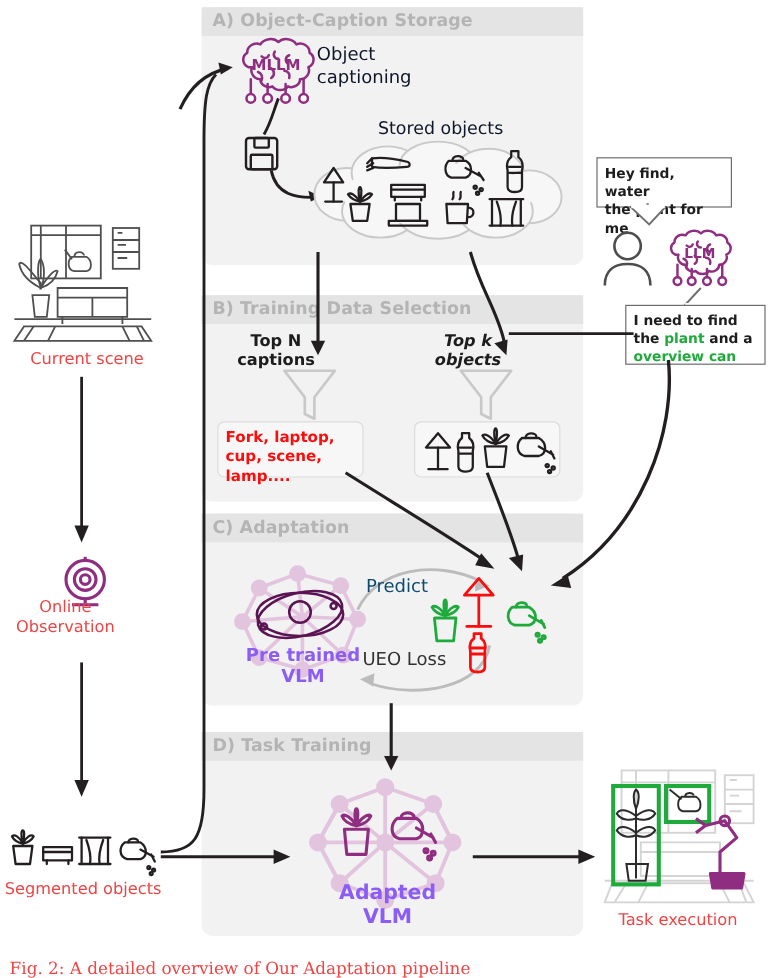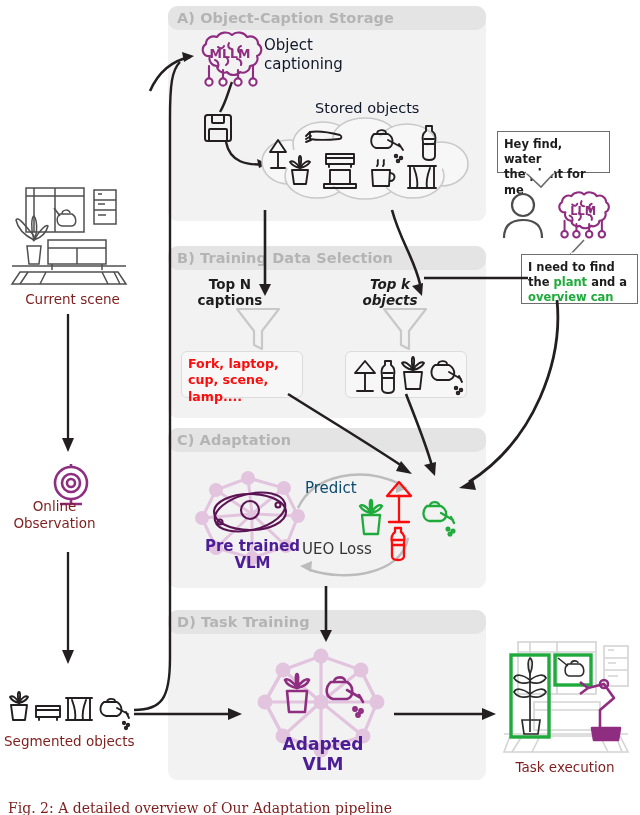--- a/index.html
+++ b/index.html
@@ -1,28 +1,28 @@
 <!DOCTYPE html>
 <html><head>
 <meta charset="utf-8">
 <style>
   html,body{margin:0;padding:0;background:#ffffff;}
   body{width:640px;height:815px;position:relative;overflow:hidden;
        font-family:"DejaVu Sans","Liberation Sans",sans-serif;color:#231f20;}
   .abs{position:absolute;}
   
   .panel{position:absolute;background:#f2f2f2;border-radius:9px;}
-  .panel-head{position:absolute;background:#e4e4e4;border-radius:10px;
+  .panel-head{position:absolute;background:#e4e4e4;border-radius:0;
               color:#b4b4b4;font-weight:bold;font-size:14.5px;
               letter-spacing:.1px;padding:4px 0 4px 9px;box-sizing:border-box;}
   
-  .lbl{position:absolute;font-size:13.5px;color:#7f1d1d;line-height:1.18;}
+  .lbl{position:absolute;font-size:13.5px;color:#ef4444;line-height:1.18;}
   .lbl.bold{font-weight:bold;}
   .lbl.center{text-align:center;}
-  .label-vlm{position:absolute;color:#4c1d95;font-weight:bold;font-size:15px;
+  .label-vlm{position:absolute;color:#8b5cf6;font-weight:bold;font-size:15px;
              line-height:1.15;text-align:center;}
   
   .bubble{position:absolute;background:#ffffff;border:1.6px solid #6d6d6d;
           box-sizing:border-box;font-size:11.5px;line-height:1.32;
           padding:5px 6px;color:#1d1d1d;font-weight:bold;}
   .capbox{position:absolute;background:#f7f7f7;border:1.3px solid #dcdcdc;
           border-radius:6px;box-sizing:border-box;}
   .redtxt{position:absolute;color:#fb0d0d;font-weight:bold;font-size:12.6px;
           line-height:1.3;}
   .grn{color:#1faa3c;}

